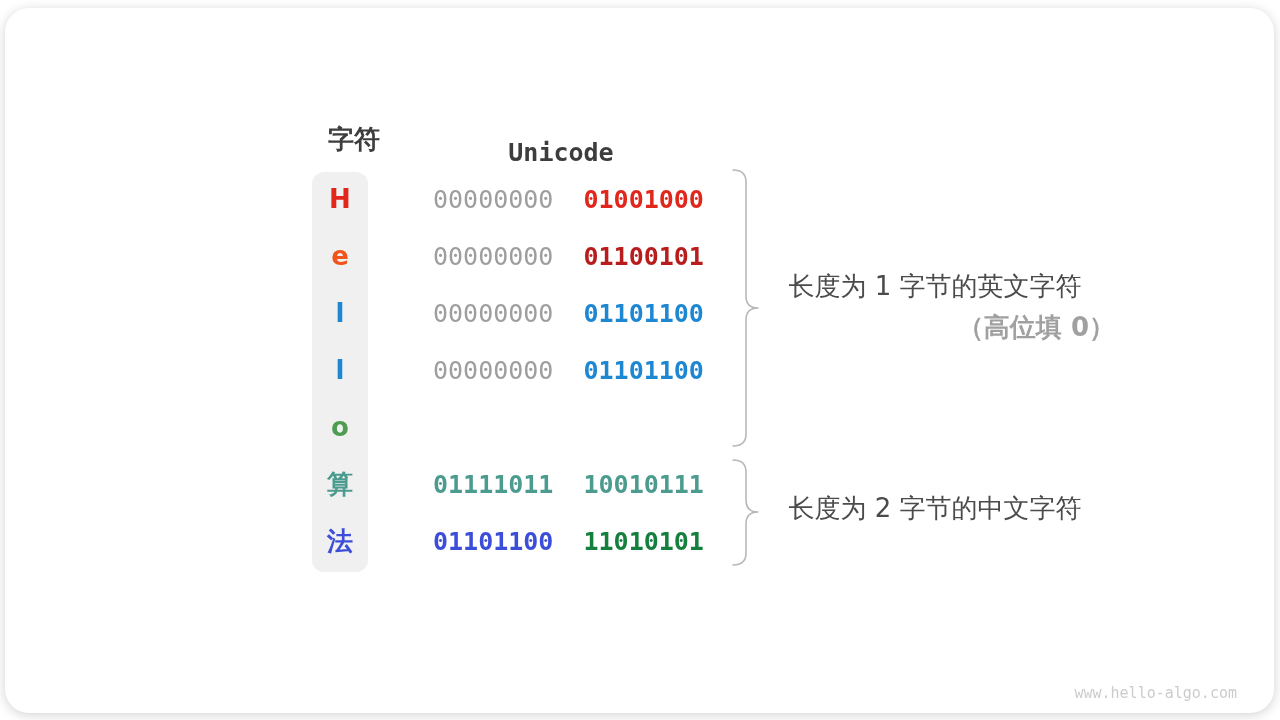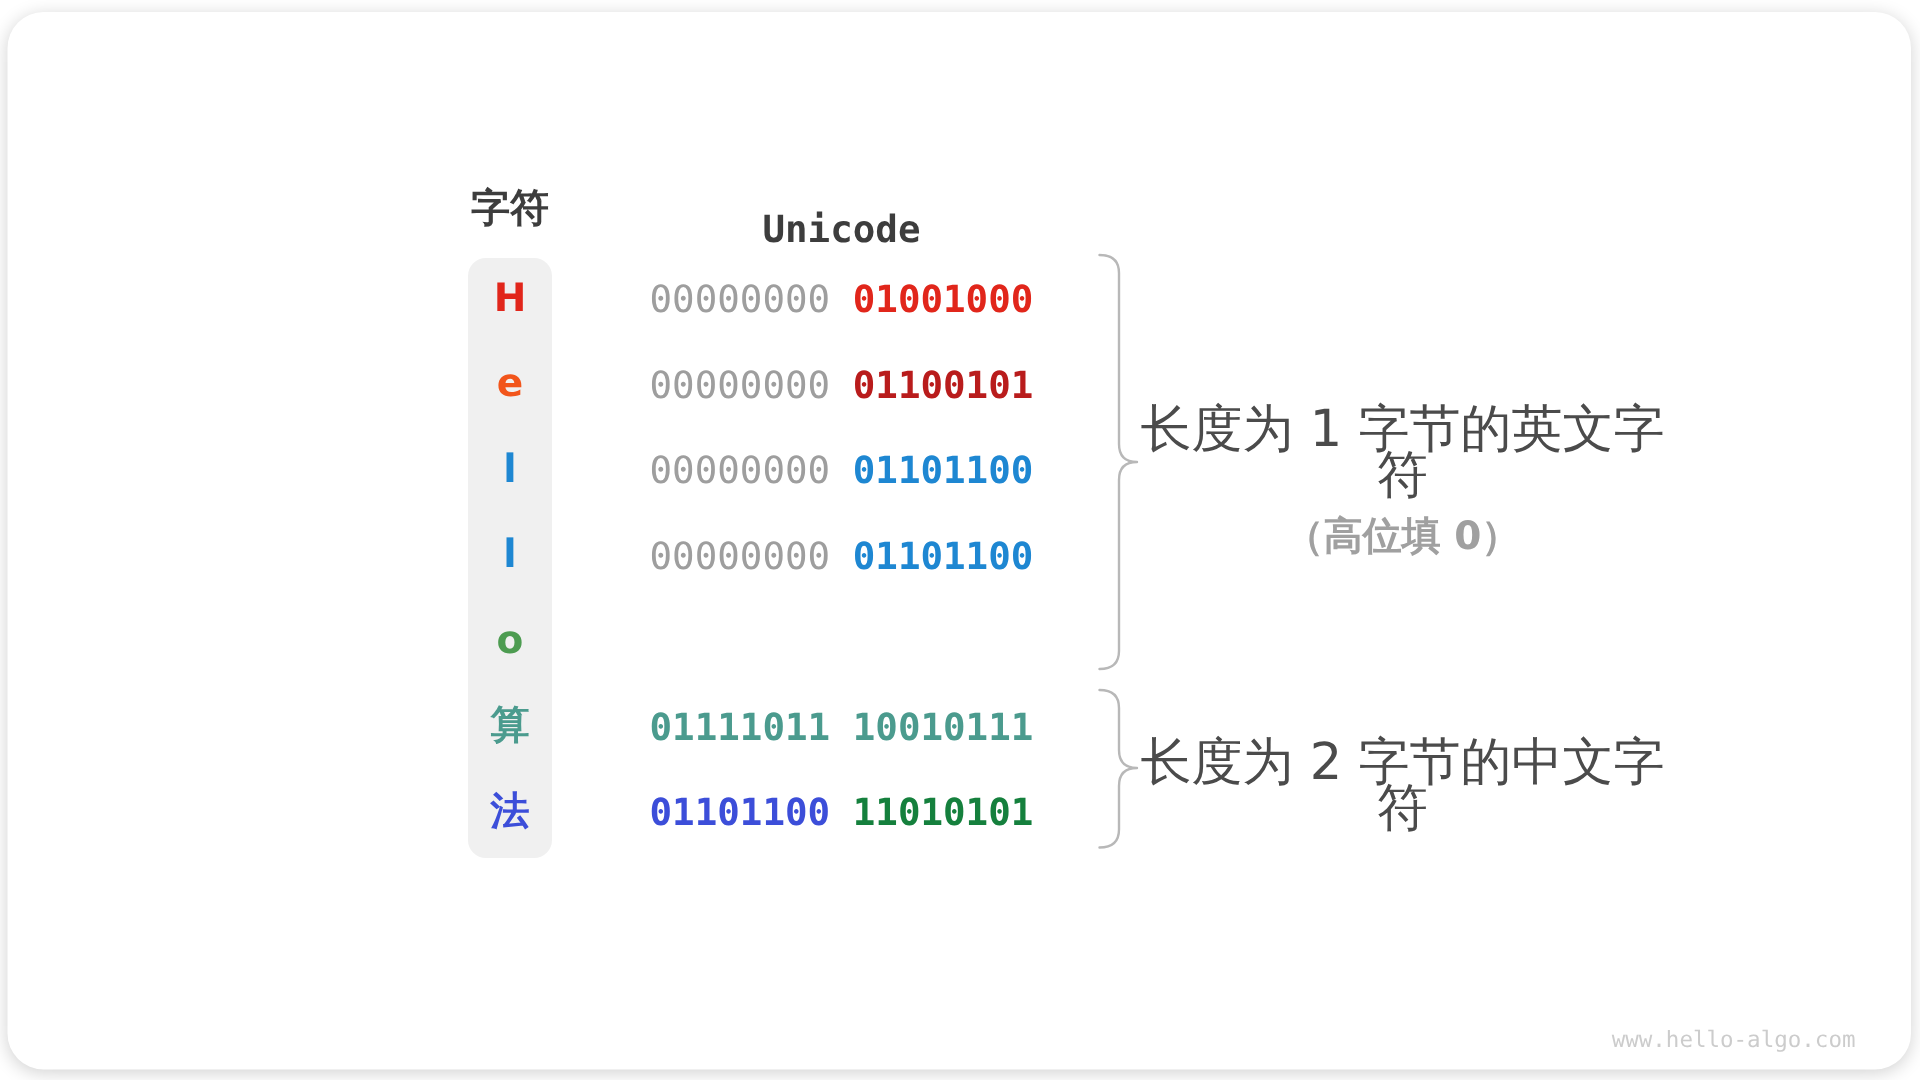--- a/index.html
+++ b/index.html
@@ -13,21 +13,21 @@
     position: absolute;
     left: 5px; top: 8px;
     width: 1269px; height: 705px;
     background: #ffffff;
     border-radius: 24px;
     box-shadow: 0 2px 12px rgba(0,0,0,0.18);
   }
   
   .header-char {
     position: absolute;
-    left: 307px; top: 116px; width: 56px;
+    left: 321px; top: 116px; width: 56px;
     text-align: center;
     font-size: 26px; font-weight: 700;
     line-height: 30px;
   }
   .header-unicode {
     position: absolute;
     left: 428px; top: 114px; width: 256px;
     text-align: center;
     font-family: "DejaVu Sans Mono", "Liberation Mono", monospace;
     font-size: 25px; font-weight: 700;
@@ -56,48 +56,49 @@
     font-size: 26px;
     font-weight: 700;
     line-height: 57px;
   }
   .code-cell {
     margin-left: 65px;
     font-family: "DejaVu Sans Mono", "Liberation Mono", monospace;
     font-size: 25px;
     white-space: nowrap;
   }
-  .byte + .byte { margin-left: 0; }
+  .byte + .byte { margin-left: 15px; }
   
   .brace { position: absolute; }
   .brace path {
     fill: none;
     stroke-width: 1.6;
     stroke-linecap: round;
     stroke-linejoin: round;
   }
   .brace-1 { left: 724px; top: 158px; }
   .brace-2 { left: 724px; top: 448px; }
   
   .annotation {
     position: absolute;
     width: 360px;
     text-align: center;
   }
   .annotation-1 { left: 750px; top: 263px; }
   .annotation-2 { left: 750px; top: 485px; }
   .annotation .line1 {
-    font-size: 34px;
+    font-size: 26px;
     line-height: 31px;
   }
   .annotation .line2 {
     margin-top: 10px;
     font-size: 26px;
     font-weight: 700;
     line-height: 31px;
+    text-align: right;
   }
   
   .watermark {
     position: absolute;
     right: 37px; top: 676px;
     font-family: "DejaVu Sans Mono", "Liberation Mono", monospace;
     font-size: 15px;
     margin-left: 21px;
   }
 </style>

